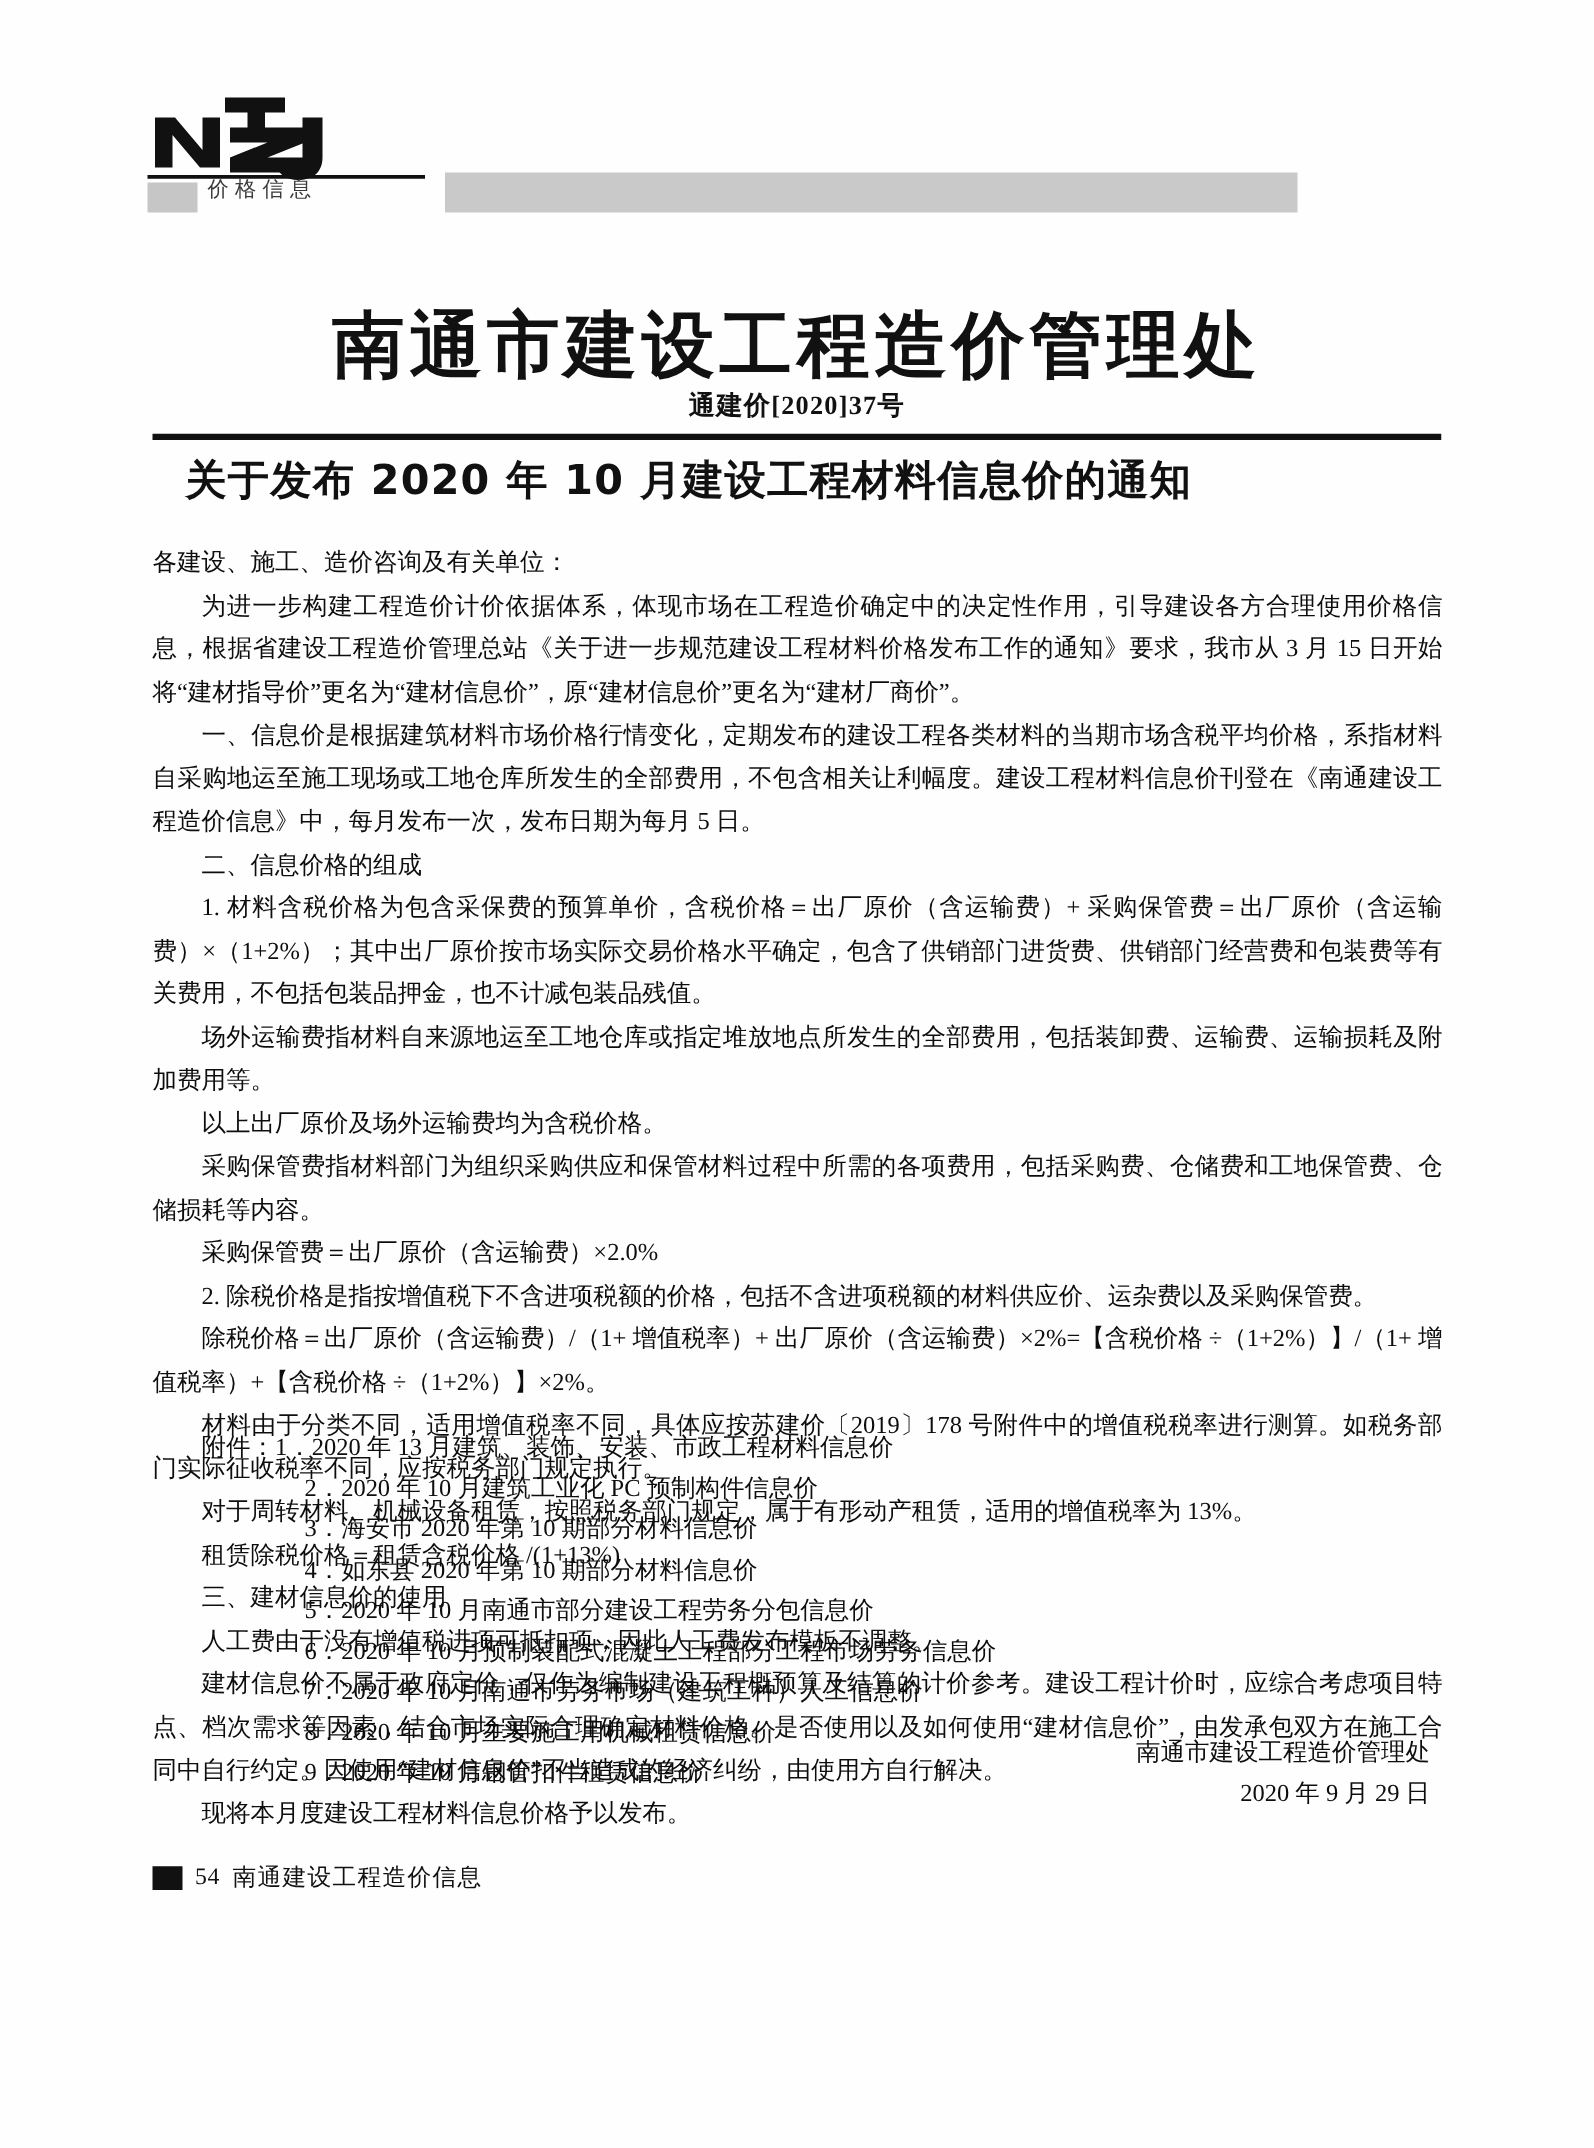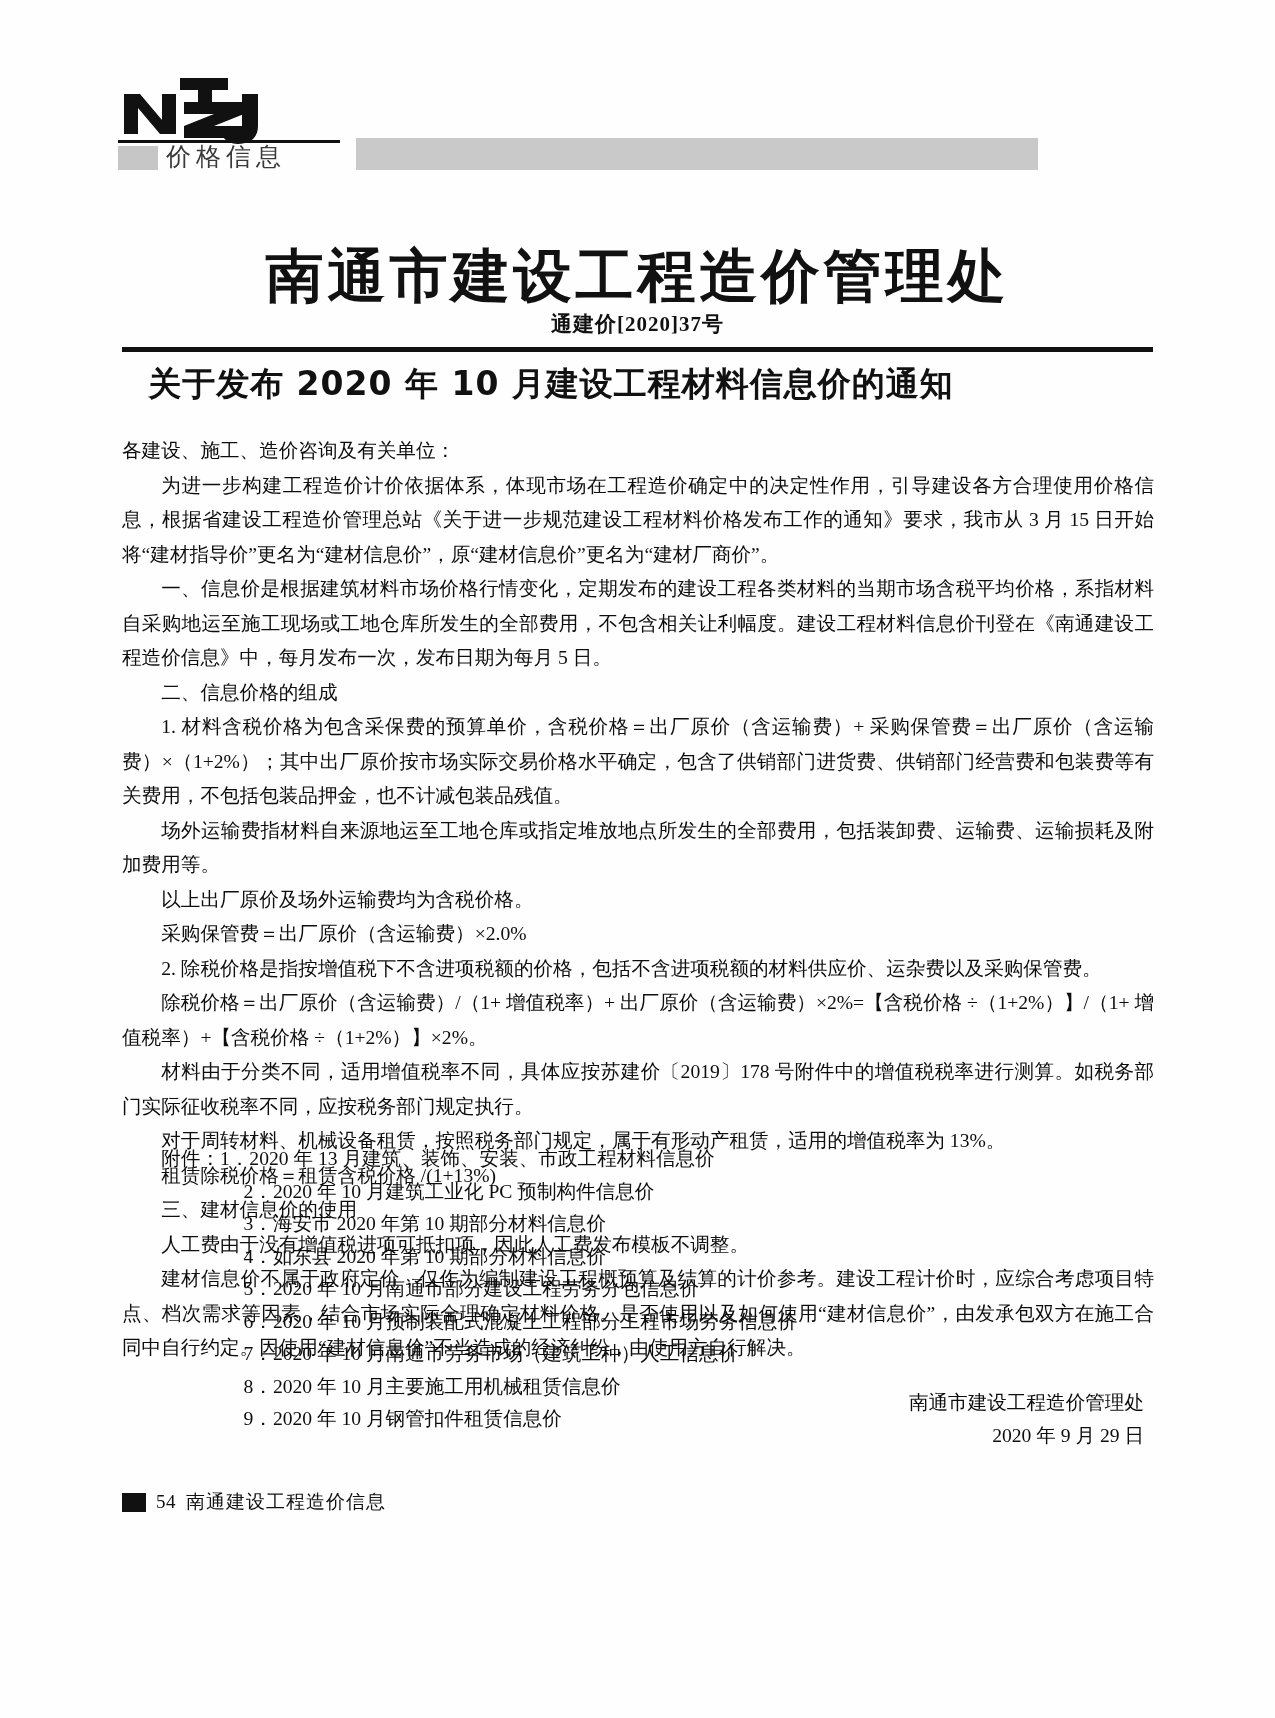--- a/index.html
+++ b/index.html
@@ -53,21 +53,21 @@
     left: 118px;
     top: 146px;
     width: 40px;
     height: 24px;
     background: #c6c6c6;
   }
   .section-label {
     position: absolute;
     left: 166px;
     top: 140px;
-    font-size: 25px;
+    font-size: 17px;
     letter-spacing: 5px;
     color: #3a3a3a;
     font-family: "Liberation Serif", "DejaVu Serif", serif;
     white-space: nowrap;
   }
   .grey-bar {
     position: absolute;
     left: 356px;
     top: 138px;
     width: 682px;
@@ -221,29 +221,31 @@
   <div class="notice-title">关于发布 2020 年 10 月建设工程材料信息价的通知</div>
 
   <div class="body-text">
     <p class="noindent">各建设、施工、造价咨询及有关单位：</p>
     <p>为进一步构建工程造价计价依据体系，体现市场在工程造价确定中的决定性作用，引导建设各方合理使用价格信息，根据省建设工程造价管理总站《关于进一步规范建设工程材料价格发布工作的通知》要求，我市从 3 月 15 日开始将“建材指导价”更名为“建材信息价”，原“建材信息价”更名为“建材厂商价”。</p>
     <p>一、信息价是根据建筑材料市场价格行情变化，定期发布的建设工程各类材料的当期市场含税平均价格，系指材料自采购地运至施工现场或工地仓库所发生的全部费用，不包含相关让利幅度。建设工程材料信息价刊登在《南通建设工程造价信息》中，每月发布一次，发布日期为每月 5 日。</p>
     <p>二、信息价格的组成</p>
     <p>1. 材料含税价格为包含采保费的预算单价，含税价格＝出厂原价（含运输费）+ 采购保管费＝出厂原价（含运输费）×（1+2%）；其中出厂原价按市场实际交易价格水平确定，包含了供销部门进货费、供销部门经营费和包装费等有关费用，不包括包装品押金，也不计减包装品残值。</p>
     <p>场外运输费指材料自来源地运至工地仓库或指定堆放地点所发生的全部费用，包括装卸费、运输费、运输损耗及附加费用等。</p>
     <p>以上出厂原价及场外运输费均为含税价格。</p>
+    <p>采购保管费指材料部门为组织采购供应和保管材料过程中所需的各项费用，包括采购费、仓储费和工地保管费、仓储损耗等内容。</p>
     <p>采购保管费＝出厂原价（含运输费）×2.0%</p>
     <p>2. 除税价格是指按增值税下不含进项税额的价格，包括不含进项税额的材料供应价、运杂费以及采购保管费。</p>
     <p>除税价格＝出厂原价（含运输费）/（1+ 增值税率）+ 出厂原价（含运输费）×2%=【含税价格 ÷（1+2%）】/（1+ 增值税率）+【含税价格 ÷（1+2%）】×2%。</p>
     <p>材料由于分类不同，适用增值税率不同，具体应按苏建价〔2019〕178 号附件中的增值税税率进行测算。如税务部门实际征收税率不同，应按税务部门规定执行。</p>
     <p>对于周转材料、机械设备租赁，按照税务部门规定，属于有形动产租赁，适用的增值税率为 13%。</p>
     <p>租赁除税价格＝租赁含税价格 /(1+13%)</p>
     <p>三、建材信息价的使用</p>
     <p>人工费由于没有增值税进项可抵扣项，因此人工费发布模板不调整。</p>
     <p>建材信息价不属于政府定价，仅作为编制建设工程概预算及结算的计价参考。建设工程计价时，应综合考虑项目特点、档次需求等因素，结合市场实际合理确定材料价格。是否使用以及如何使用“建材信息价”，由发承包双方在施工合同中自行约定。因使用“建材信息价”不当造成的经济纠纷，由使用方自行解决。</p>
+    <p>现将本月度建设工程材料信息价格予以发布。</p>
   </div>
 
   <div class="attach-block">
     <div class="attach-first">
       <span>附件：</span><span>1．2020 年 13 月建筑、装饰、安装、市政工程材料信息价</span>
     </div>
     <div class="attach-item">2．2020 年 10 月建筑工业化 PC 预制构件信息价</div>
     <div class="attach-item">3．海安市 2020 年第 10 期部分材料信息价</div>
     <div class="attach-item">4．如东县 2020 年第 10 期部分材料信息价</div>
     <div class="attach-item">5．2020 年 10 月南通市部分建设工程劳务分包信息价</div>

